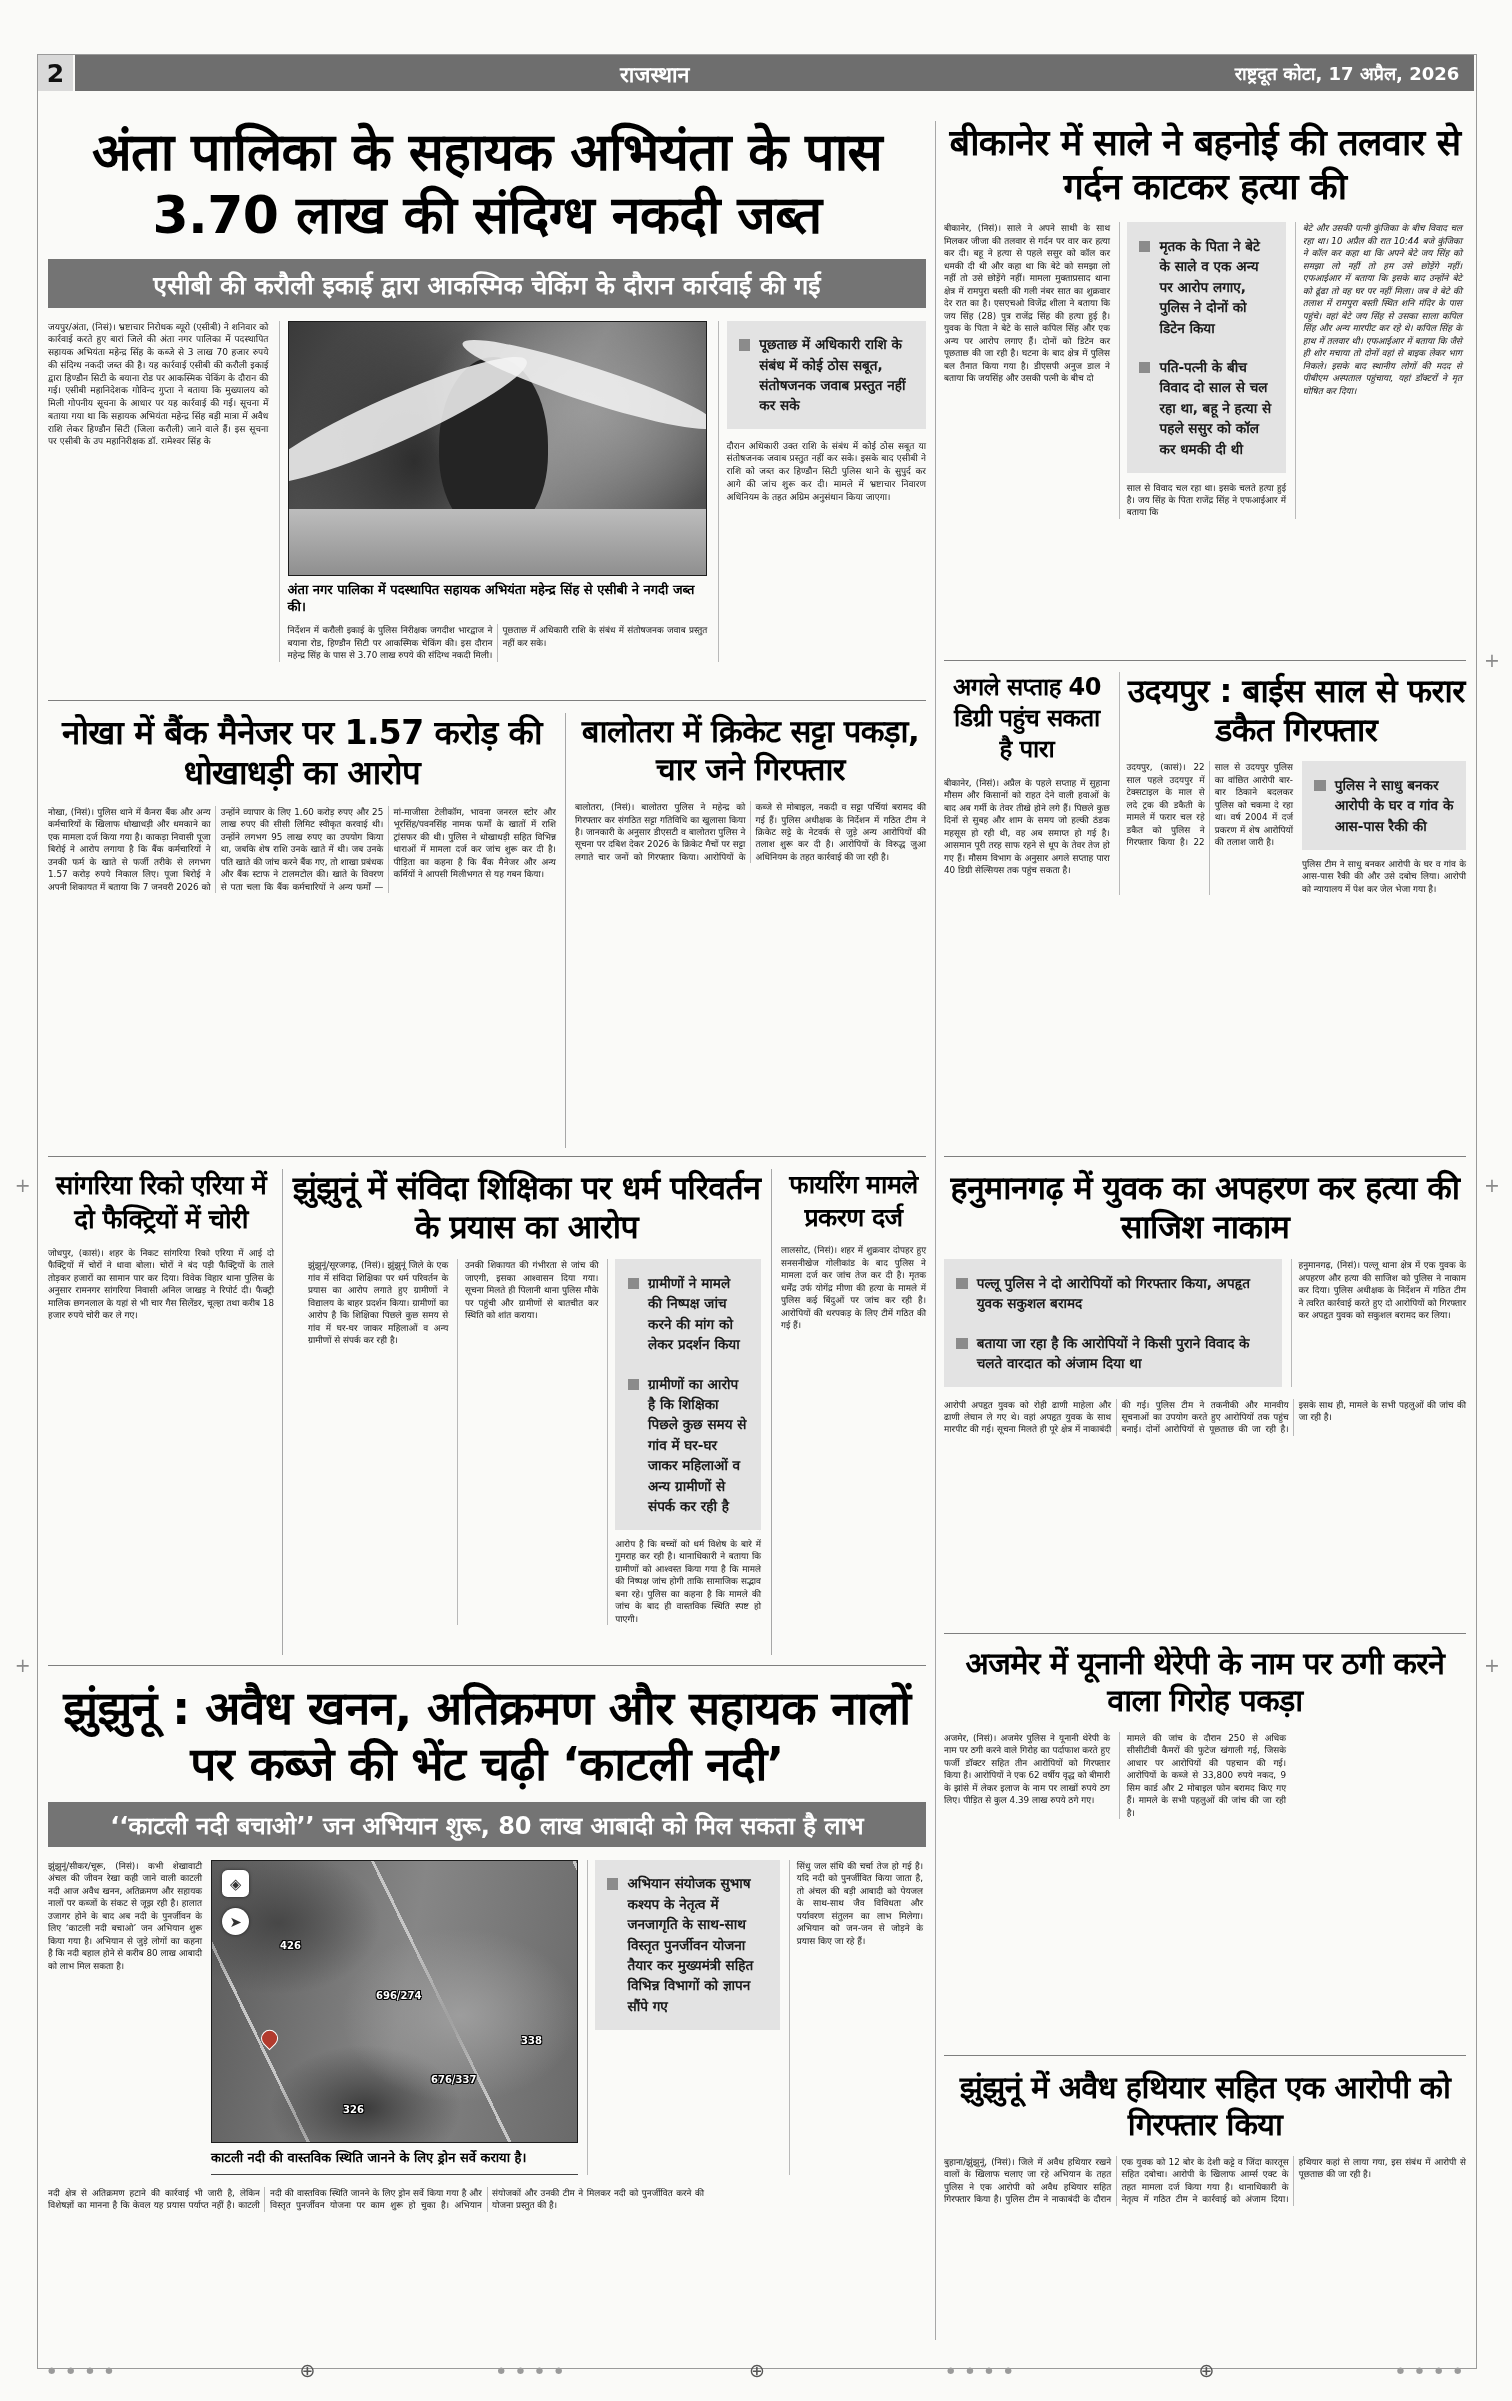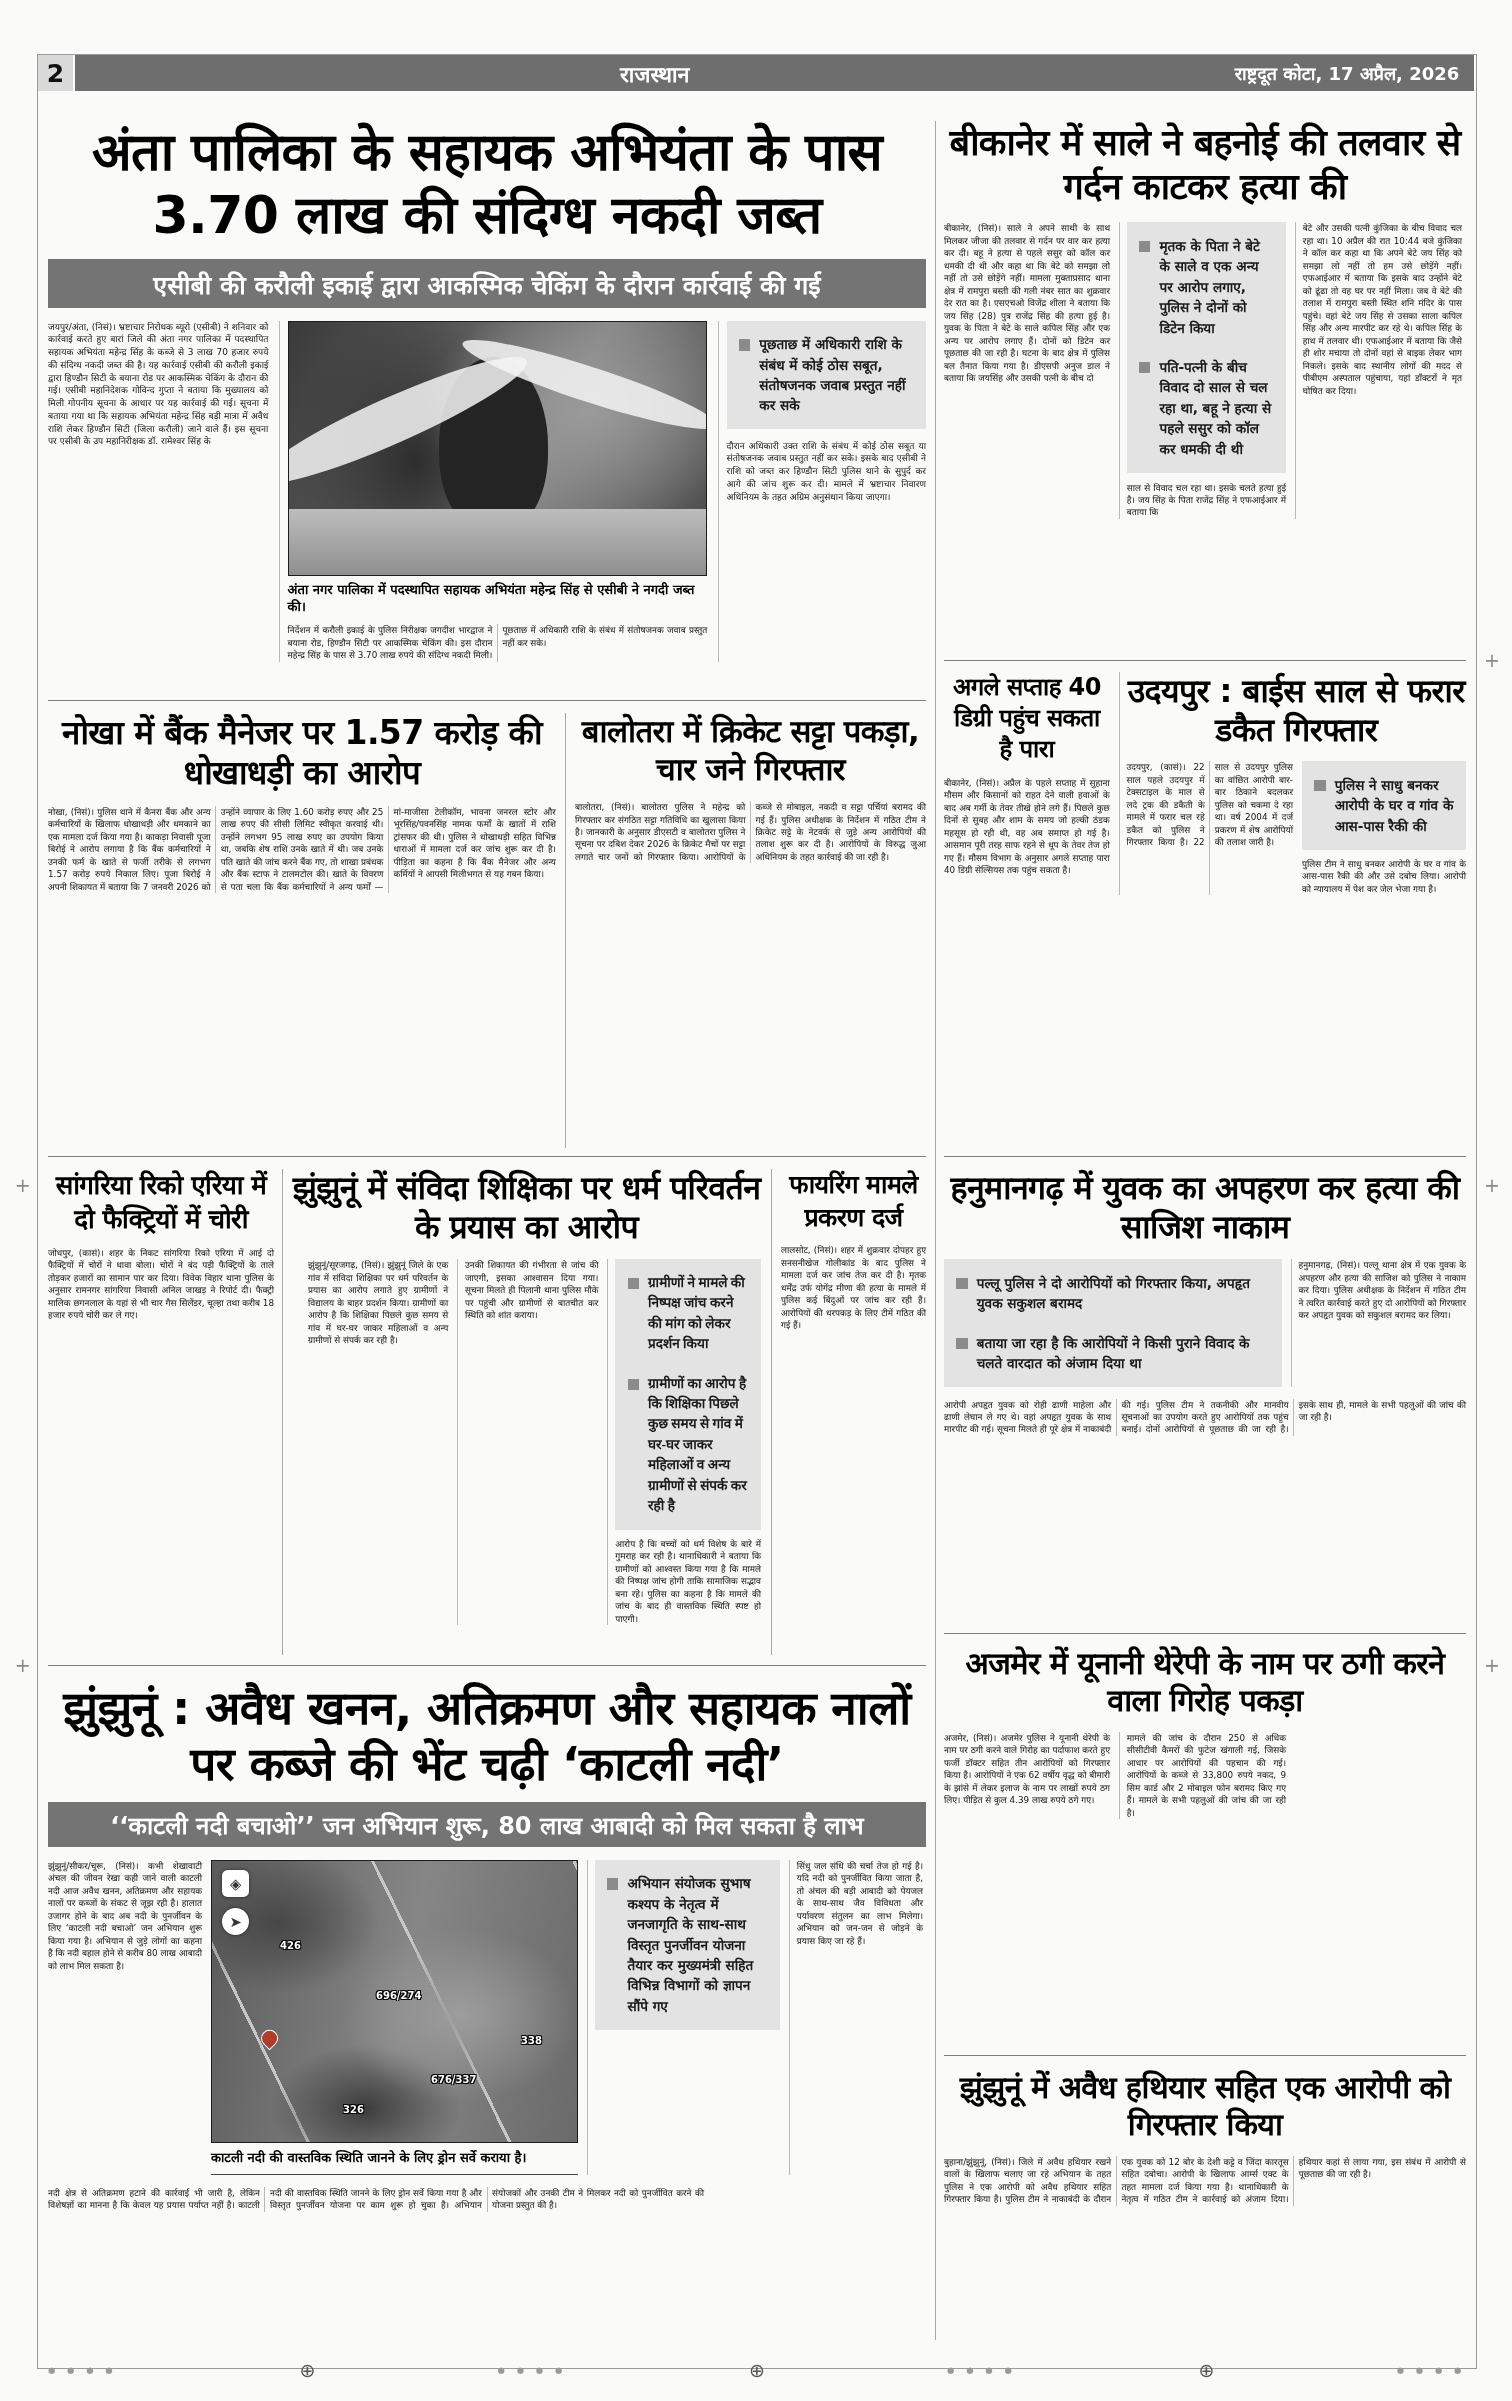--- a/index.html
+++ b/index.html
@@ -107,21 +107,21 @@
               <span class="sq"></span>
               <span>मृतक के पिता ने बेटे के साले व एक अन्य पर आरोप लगाए, पुलिस ने दोनों को डिटेन किया</span>
             </div>
           <div class="bullet">
               <span class="sq"></span>
               <span>पति-पत्नी के बीच विवाद दो साल से चल रहा था, बहू ने हत्या से पहले ससुर को कॉल कर धमकी दी थी</span>
             </div>
         </div>
         <div class="bt" style="margin:9px 0 0 6.8px;">साल से विवाद चल रहा था। इसके चलते हत्या हुई है। जय सिंह के पिता राजेंद्र सिंह ने एफआईआर में बताया कि</div>
       </div>
-      <div style="width:166px;" class="colrule">
+      <div style="width:166px;font-style:italic;" class="colrule">
         <div class="bt" style="margin-left:6.8px;">बेटे और उसकी पत्नी कुंजिका के बीच विवाद चल रहा था। 10 अप्रैल की रात 10:44 बजे कुंजिका ने कॉल कर कहा था कि अपने बेटे जय सिंह को समझा लो नहीं तो हम उसे छोड़ेंगे नहीं। एफआईआर में बताया कि इसके बाद उन्होंने बेटे को ढूंढा तो वह घर पर नहीं मिला। जब वे बेटे की तलाश में रामपुरा बस्ती स्थित शनि मंदिर के पास पहुंचे। वहां बेटे जय सिंह से उसका साला कपिल सिंह और अन्य मारपीट कर रहे थे। कपिल सिंह के हाथ में तलवार थी। एफआईआर में बताया कि जैसे ही शोर मचाया तो दोनों वहां से बाइक लेकर भाग निकले। इसके बाद स्थानीय लोगों की मदद से पीबीएम अस्पताल पहुंचाया, यहां डॉक्टरों ने मृत घोषित कर दिया।</div>
       </div>
     </div>
   </div>
 
   <div class="hline" style="left:944px;top:660px;width:522px;"></div>
 
   <div class="abs" style="left:944px;top:672px;width:522px;">
     <div style="display:flex;gap:9px;">
       <div style="width:166px;">
@@ -166,21 +166,21 @@
   <div class="vline" style="left:282px;top:1169px;height:486px;"></div>
 
   <div class="abs" style="left:292px;top:1169px;width:469px;">
     <div class="hl" style="font-size:32px;">झुंझुनूं में संविदा शिक्षिका पर धर्म परिवर्तन के प्रयास का आरोप</div>
     <div style="display:flex;gap:9px;margin-top:12.4px;">
       <div class="bt" style="width:148px;margin-left:16px;">झुंझुनूं/सूरजगढ़, (निसं)। झुंझुनूं जिले के एक गांव में संविदा शिक्षिका पर धर्म परिवर्तन के प्रयास का आरोप लगाते हुए ग्रामीणों ने विद्यालय के बाहर प्रदर्शन किया। ग्रामीणों का आरोप है कि शिक्षिका पिछले कुछ समय से गांव में घर-घर जाकर महिलाओं व अन्य ग्रामीणों से संपर्क कर रही है।</div>
       <div class="bt colrule" style="width:148px;">
           <div style="margin-left:6.8px;">उनकी शिकायत की गंभीरता से जांच की जाएगी, इसका आश्वासन दिया गया। सूचना मिलते ही पिलानी थाना पुलिस मौके पर पहुंची और ग्रामीणों से बातचीत कर स्थिति को शांत कराया।</div>
         </div>
       <div style="width:161px;" class="colrule">
-        <div class="inset" style="margin-left:6.8px;font-family:Liberation Serif, serif;">
+        <div class="inset" style="margin-left:6.8px;">
           <div class="bullet">
               <span class="sq"></span>
               <span>ग्रामीणों ने मामले की निष्पक्ष जांच करने की मांग को लेकर प्रदर्शन किया</span>
             </div>
           <div class="bullet">
               <span class="sq"></span>
               <span>ग्रामीणों का आरोप है कि शिक्षिका पिछले कुछ समय से गांव में घर-घर जाकर महिलाओं व अन्य ग्रामीणों से संपर्क कर रही है</span>
             </div>
         </div>
         <div class="bt" style="margin:8px 0 0 6.8px;">आरोप है कि बच्चों को धर्म विशेष के बारे में गुमराह कर रही है। थानाधिकारी ने बताया कि ग्रामीणों को आश्वस्त किया गया है कि मामले की निष्पक्ष जांच होगी ताकि सामाजिक सद्भाव बना रहे। पुलिस का कहना है कि मामले की जांच के बाद ही वास्तविक स्थिति स्पष्ट हो पाएगी।</div>

